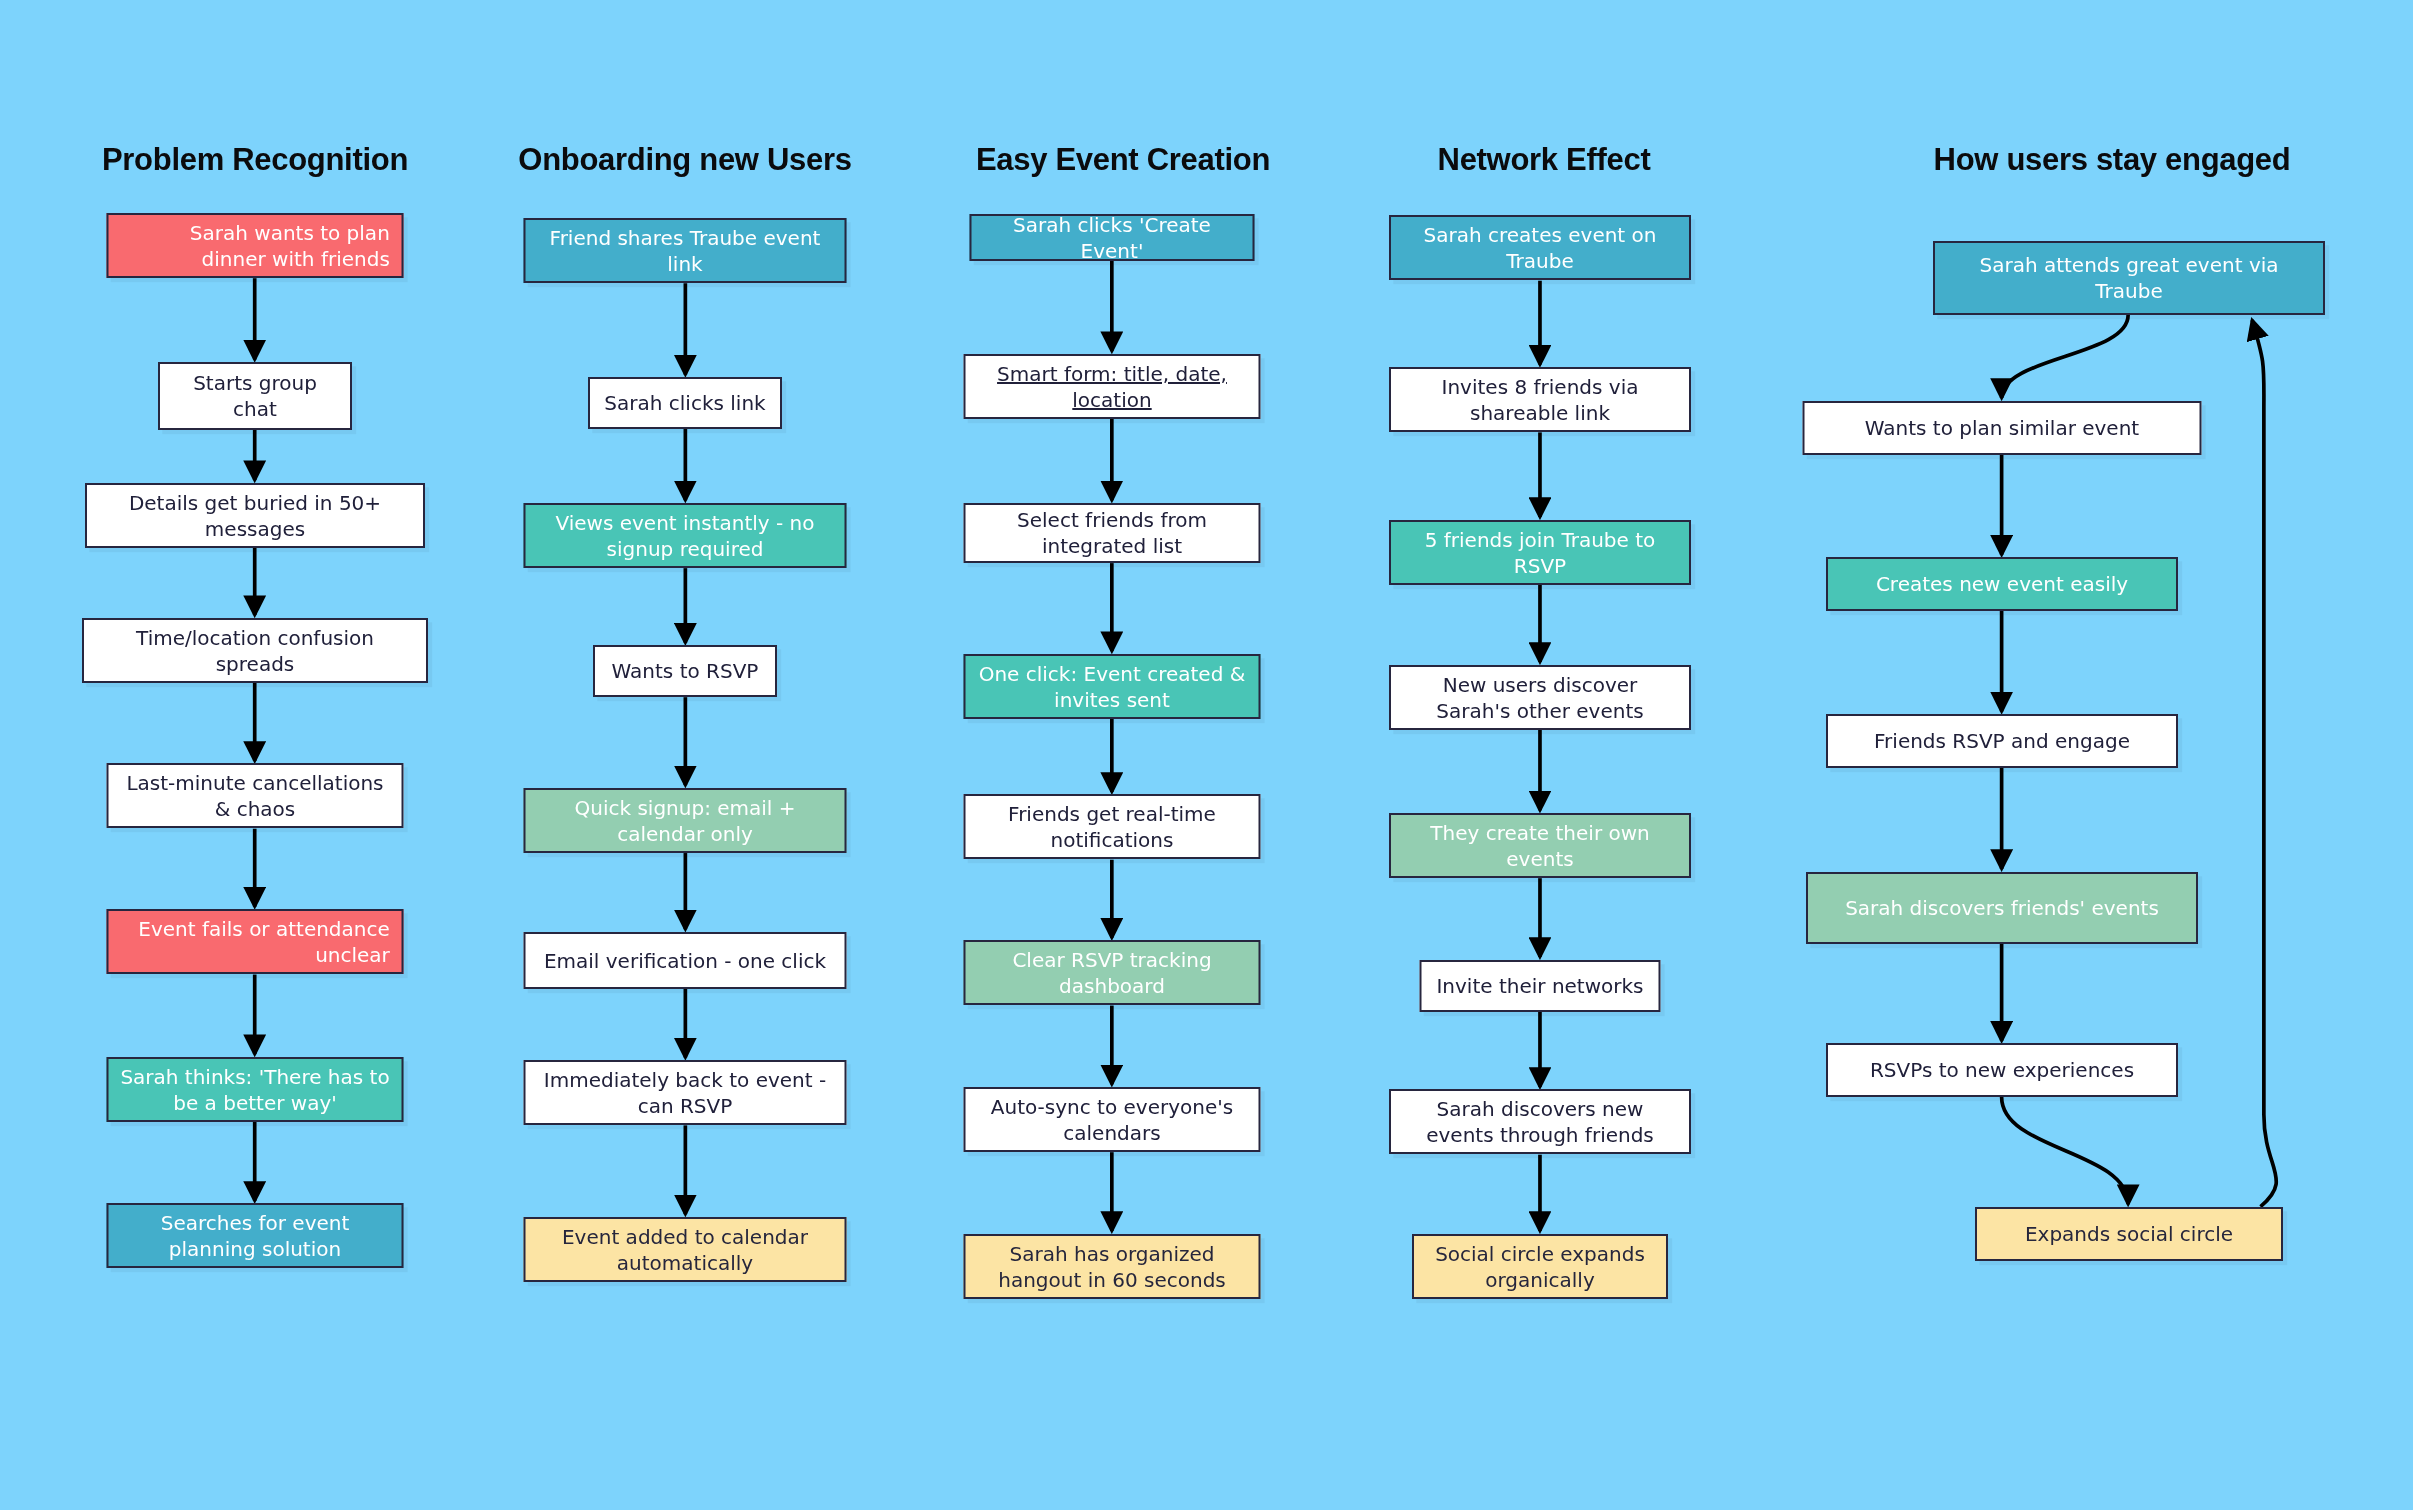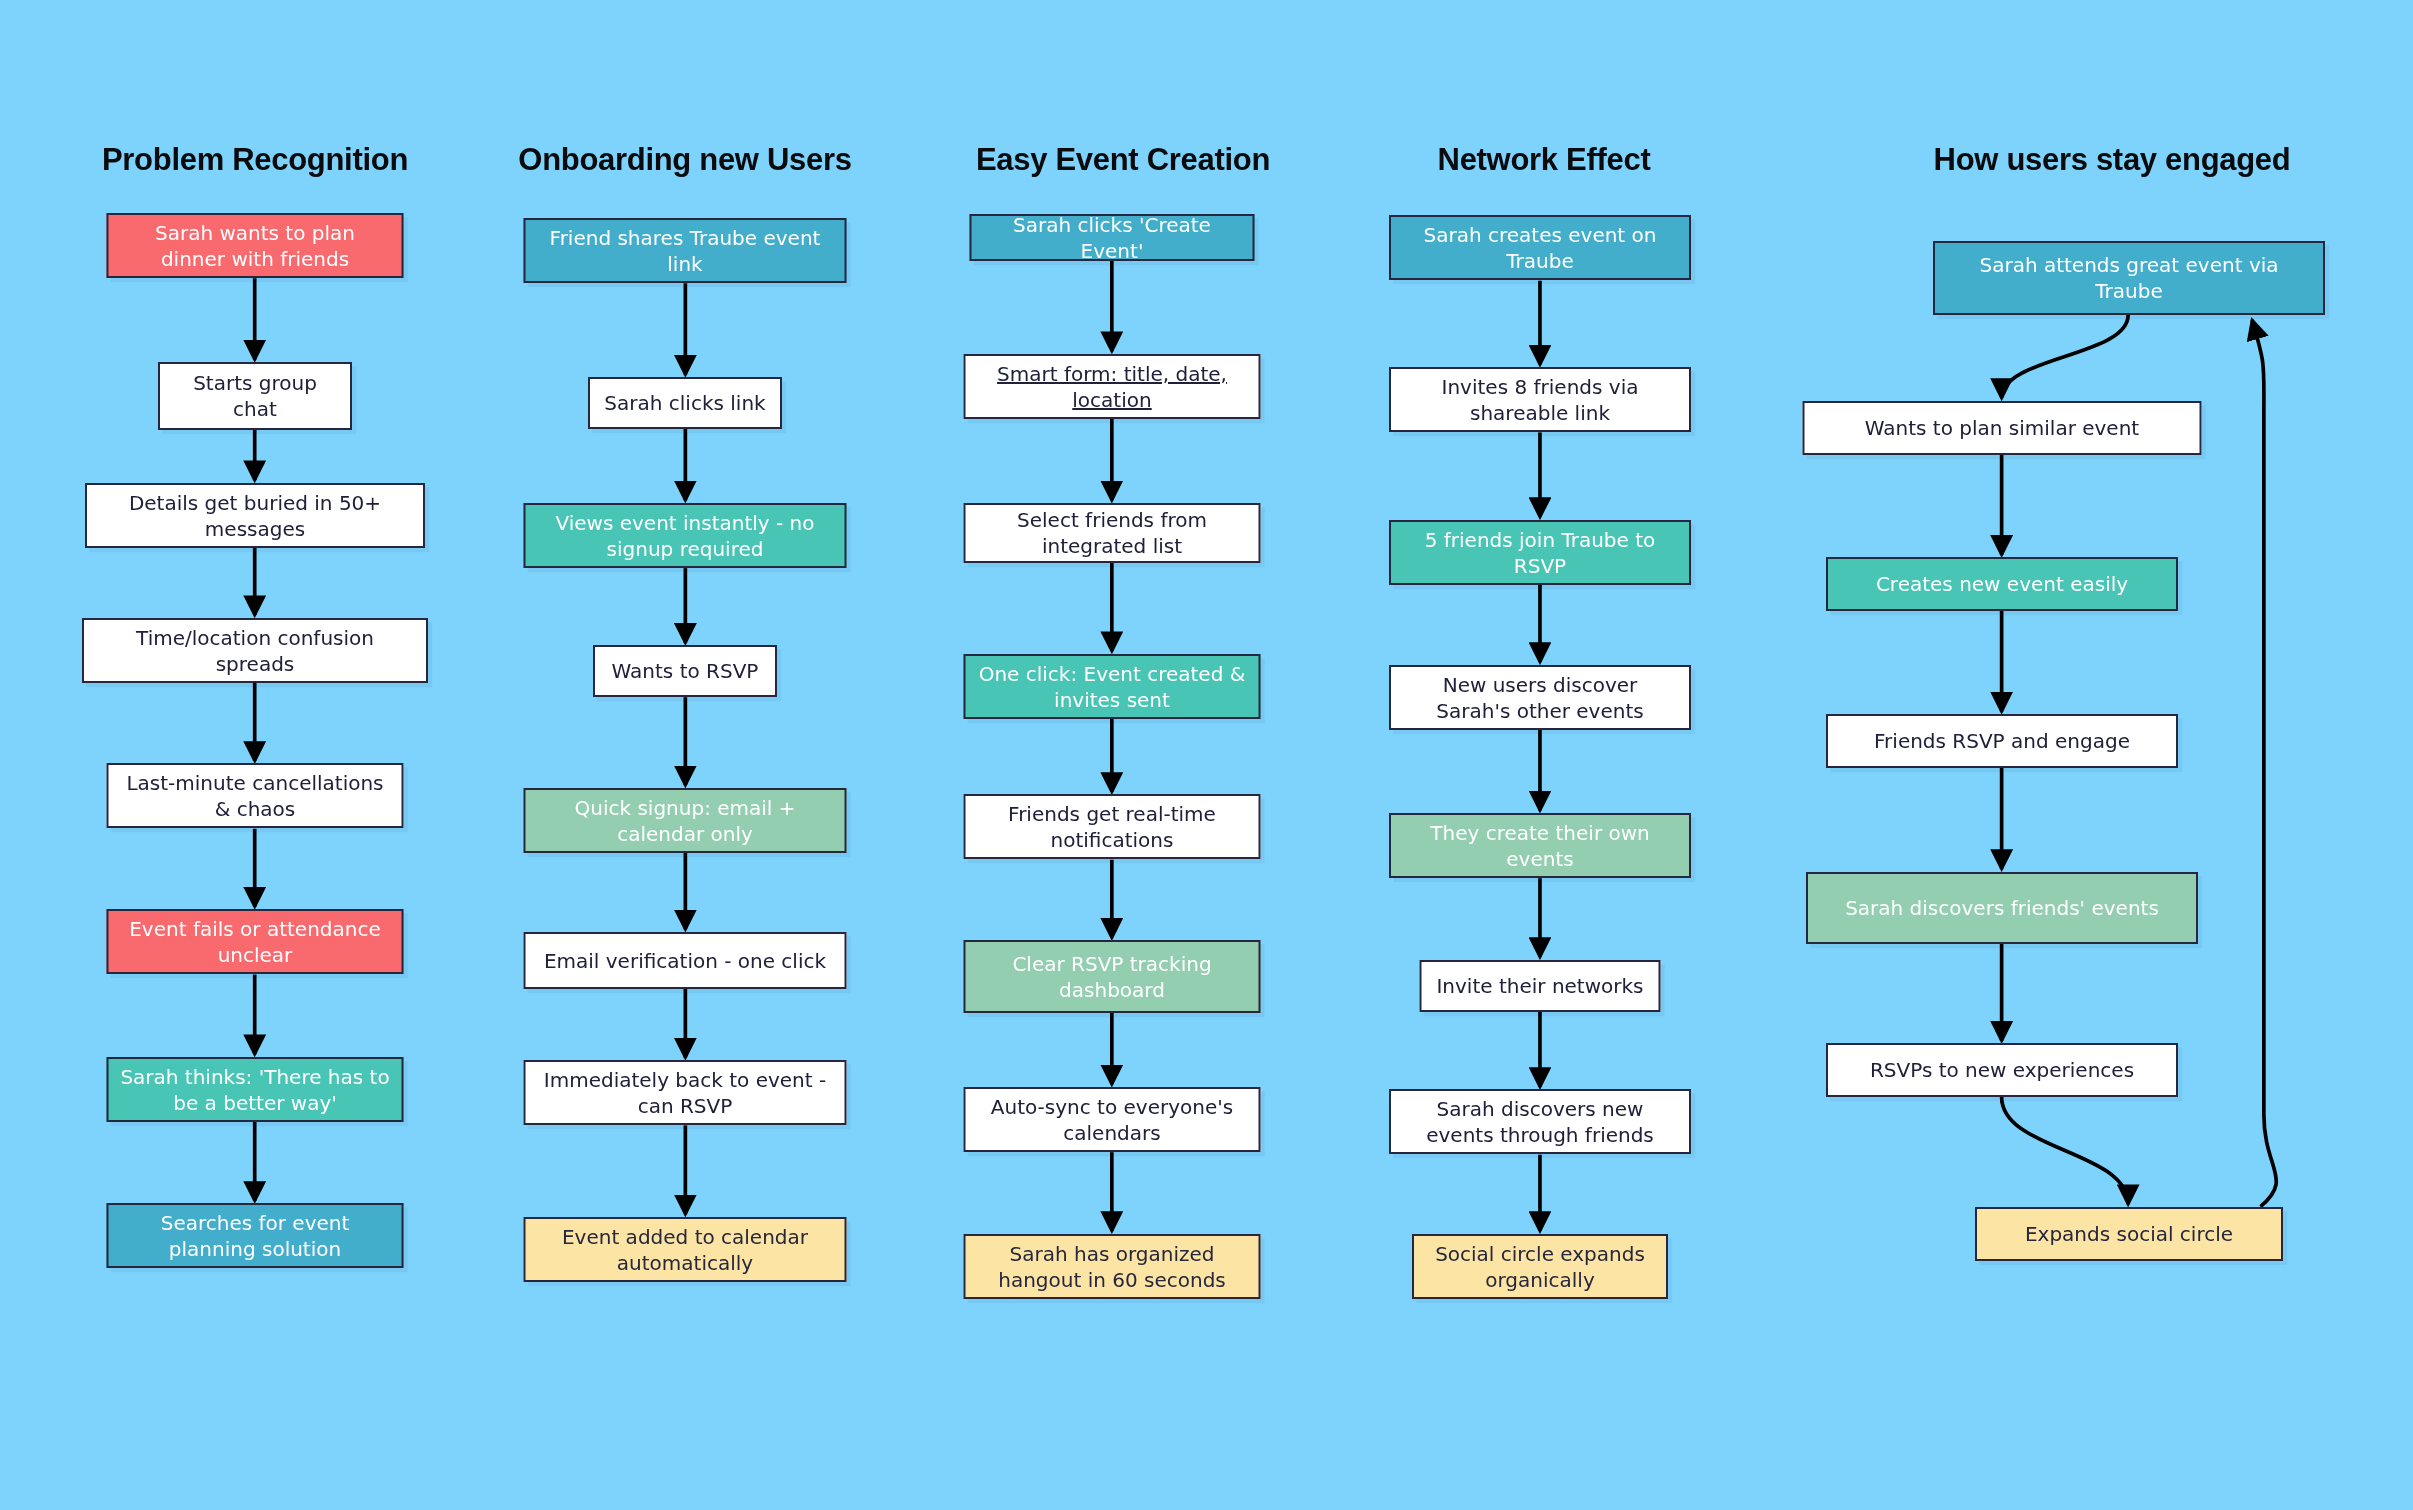--- a/index.html
+++ b/index.html
@@ -35,21 +35,21 @@
     line-height:1.30;
     display:flex;
     align-items:center;
     justify-content:center;
     text-align:center;
     padding:5px 11.7px;
     box-shadow:4.2px 4.2px 0 rgba(0,0,0,0.045);
     transform:translateX(-50%);
   }
   .node span{display:block;width:100%;}
-  .n-red   {background:#f96a6f;color:#ffffff;border-color:#27263f;}
+  .n-red   {background:#f96a6f;color:#ffffff;border-color:#27263f;text-align:right;}
   .n-teal  {background:#49c5b6;color:#ffffff;border-color:#27263f;}
   .n-blue  {background:#43aecb;color:#ffffff;border-color:#27263f;}
   .n-green {background:#93ceb1;color:#ffffff;border-color:#27263f;}
   .n-yellow{background:#fce4a4;color:#26263c;border-color:#27263f;}
   .n-plain {background:#ffffff;color:#20203a;}
 </style>
 </head>
 <body>
 
 <div id="stage">
@@ -159,21 +159,21 @@
       </div>
       <div class="node n-plain" style="left: 1112px; top: 503px; width: 297px; height: 60px;">
         <span>Select friends from integrated list</span>
       </div>
       <div class="node n-teal" style="left: 1112px; top: 654px; width: 297px; height: 65px;">
         <span>One click: Event created &amp; invites sent</span>
       </div>
       <div class="node n-plain" style="left: 1112px; top: 794px; width: 297px; height: 65px;">
         <span>Friends get real-time notifications</span>
       </div>
-      <div class="node n-green" style="left: 1112px; top: 940px; width: 297px; height: 73px;">
+      <div class="node n-green" style="left: 1112px; top: 940px; width: 297px; height: 65px;">
         <span>Clear RSVP tracking dashboard</span>
       </div>
       <div class="node n-plain" style="left: 1112px; top: 1087px; width: 297px; height: 65px;">
         <span>Auto-sync to everyone's calendars</span>
       </div>
       <div class="node n-yellow" style="left: 1112px; top: 1234px; width: 297px; height: 65px;">
         <span>Sarah has organized hangout in 60 seconds</span>
       </div>
       <div class="node n-blue" style="left: 1540px; top: 215px; width: 302px; height: 65px;">
         <span>Sarah creates event on Traube</span>

